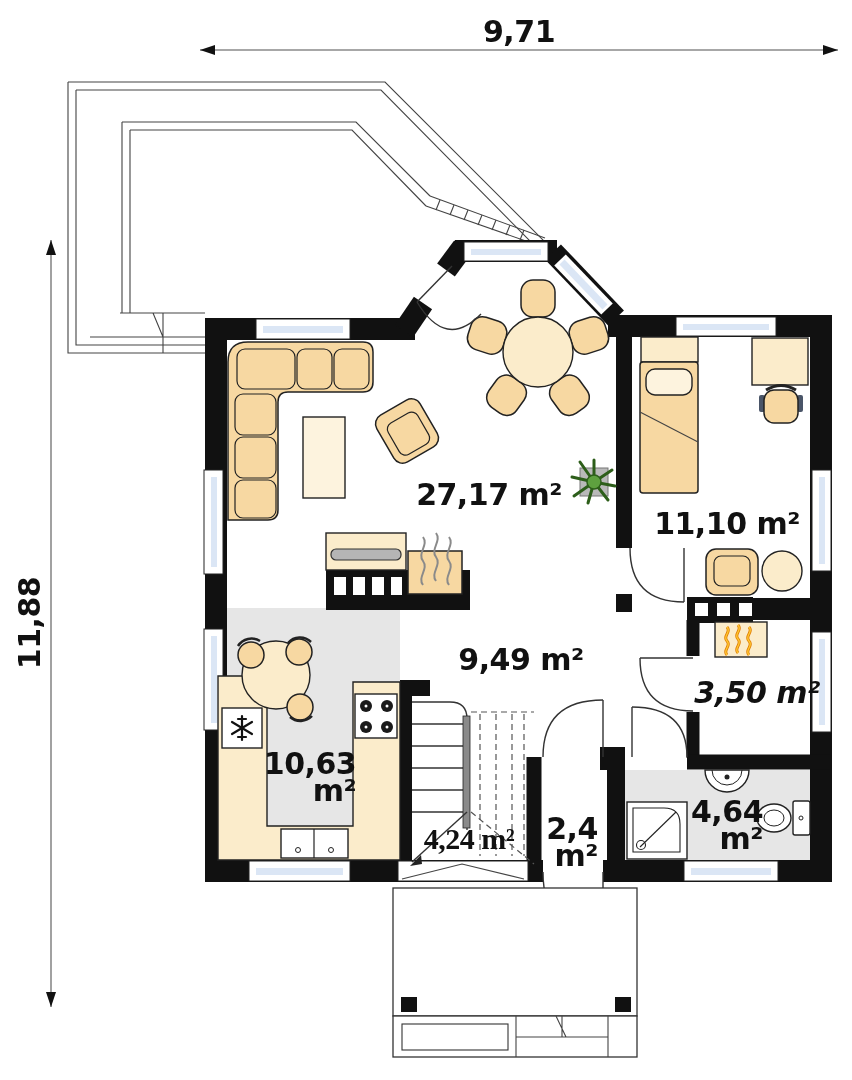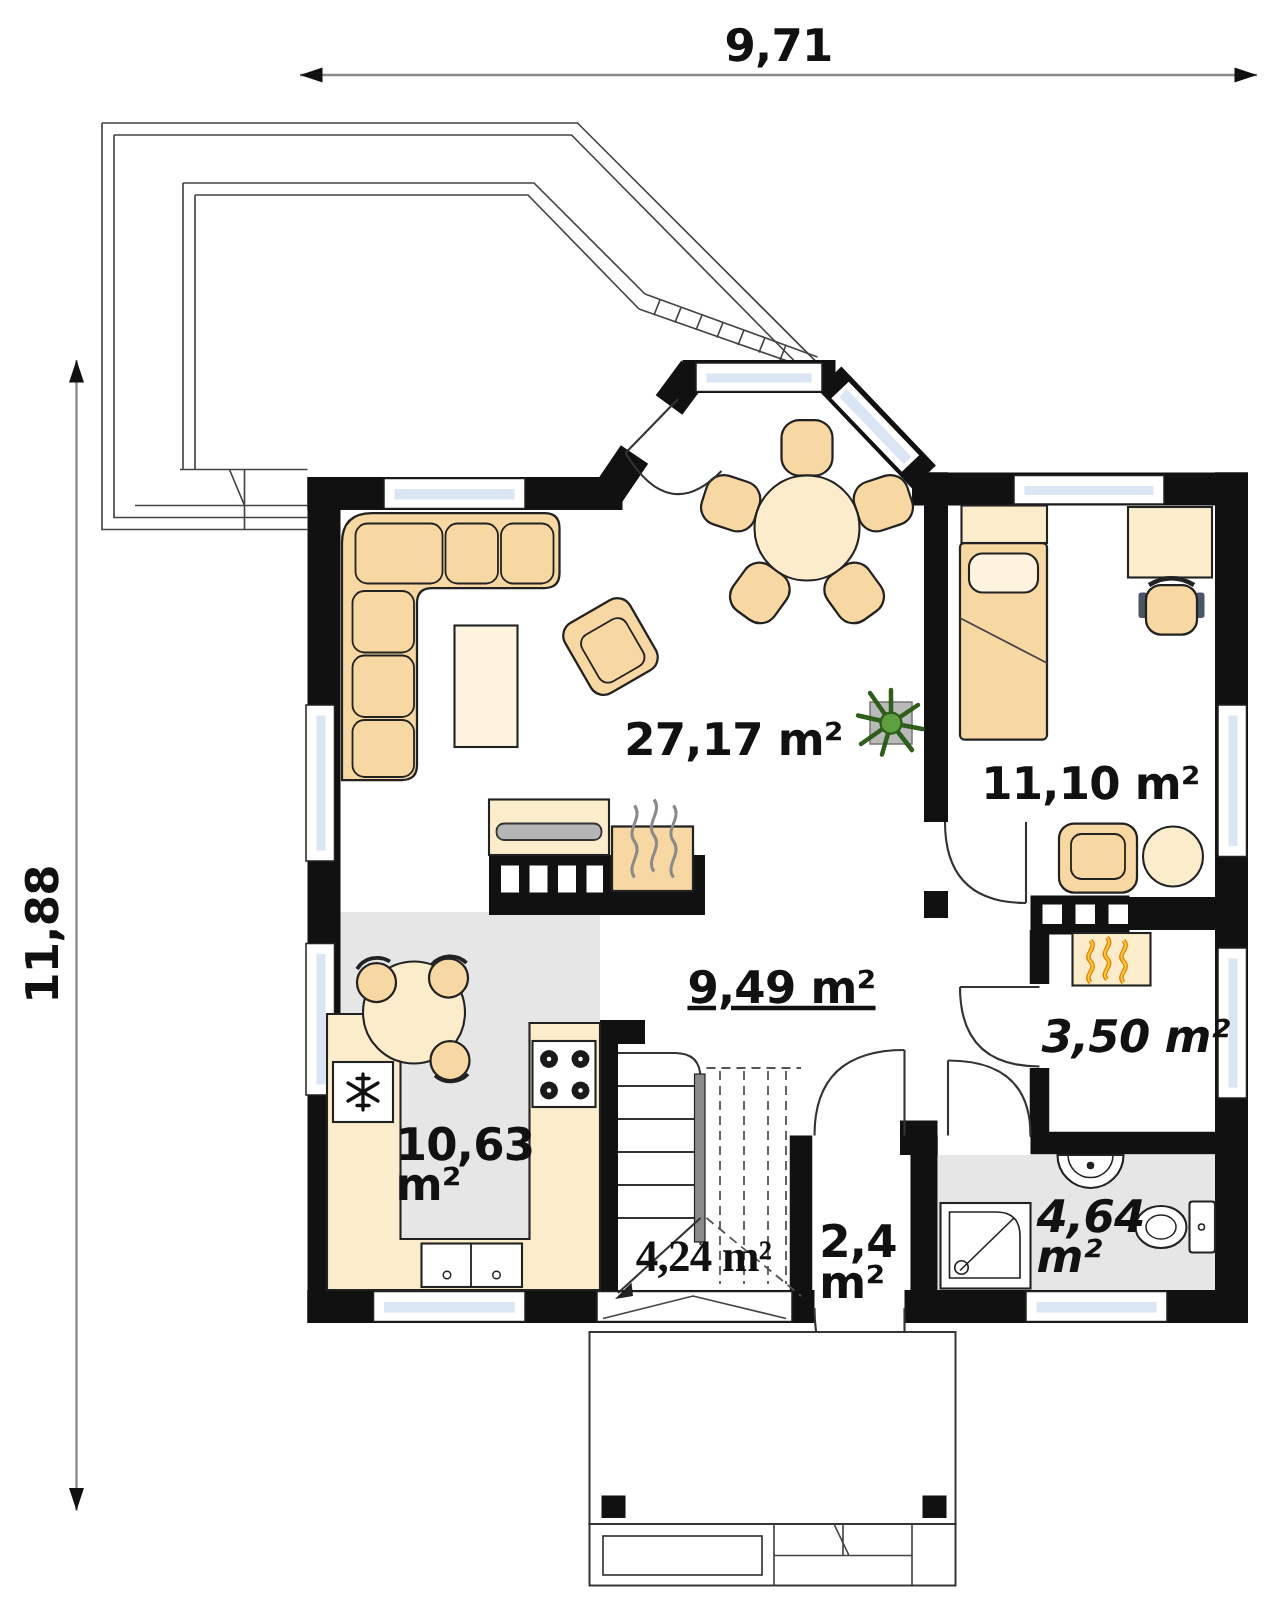--- a/index.html
+++ b/index.html
@@ -3,21 +3,21 @@
 <meta charset="utf-8">
 <style>
   html,body{margin:0;padding:0;background:#fff;}
   .stage{position:relative;width:852px;height:1080px;background:#fff;overflow:hidden;
          font-family:"DejaVu Sans",sans-serif;}
   .stage svg{position:absolute;left:0;top:0;}
   .lbl{position:absolute;transform:translate(-50%,-50%);font-weight:700;font-size:30px;
        color:#111;white-space:nowrap;letter-spacing:-0.5px;line-height:27px;}
   .lbl.dimtxt{font-size:30px;}
   .lbl.rot{transform:translate(-50%,-50%) rotate(-90deg);}
-  .lbl.stack{text-align:left;}
+  .lbl.stack{text-align:right;}
   
   .wl{stroke:var(--wall,#111);fill:none;stroke-width:22;stroke-linecap:butt;}
   .w16{stroke-width:16;} .w13{stroke-width:13;} .w15{stroke-width:15;} .w18{stroke-width:18;} .w12{stroke-width:12;}
   .wfill{fill:var(--wall,#111);}
   .ln{stroke:#333;stroke-width:1.4;fill:none;}
   .thin{stroke:#444;stroke-width:1.1;fill:none;}
   .winw{fill:#fff;stroke:#222;stroke-width:1;}
   .glass{fill:var(--glass-blue,#dbe6f5);stroke:none;}
   .tan{fill:var(--furniture-tan,#f7d8a2);stroke:#222;stroke-width:1.5;}
   .cream{fill:var(--furniture-cream,#fbeccb);stroke:#222;stroke-width:1.4;}
@@ -377,30 +377,30 @@
       <polygon points="51,1007 46,992 56,992" fill="#111"></polygon>
     </g>
   </g>
 </svg>
 
 <div class="lbl dimtxt" style="left:519px;top:31px;">9,71</div>
 <div class="lbl dimtxt rot" style="left:29px;top:623px;">11,88</div>
 
 <div class="lbl" style="left:489px;top:494px;">27,17 m²</div>
 <div class="lbl" style="left:727px;top:523px;">11,10 m²</div>
-<div class="lbl" style="left:521px;top:659px;text-decoration:underline;">9,49 m²</div>
+<div class="lbl" style="left:521px;top:659px;">9,49 m²</div>
 <div class="lbl" style="left:757px;top:692px;font-style:italic;">3,50 m²</div>
 <div class="lbl" style="left:469px;top:838px;font-family:Liberation Serif, serif;">4,24 m²</div>
 
 <div class="lbl stack" style="left:310px;top:777px;">
   <div>10,63</div>
   <div>m²</div>
 </div>
 <div class="lbl stack" style="left:572px;top:842px;">
   <div>2,4</div>
   <div>m²</div>
 </div>
-<div class="lbl stack" style="left:727px;top:825px;font-style:italic;">
+<div class="lbl stack" style="left:727px;top:825px;">
   <div>4,64</div>
   <div>m²</div>
 </div>
 
 </div>
 
 </body></html>

